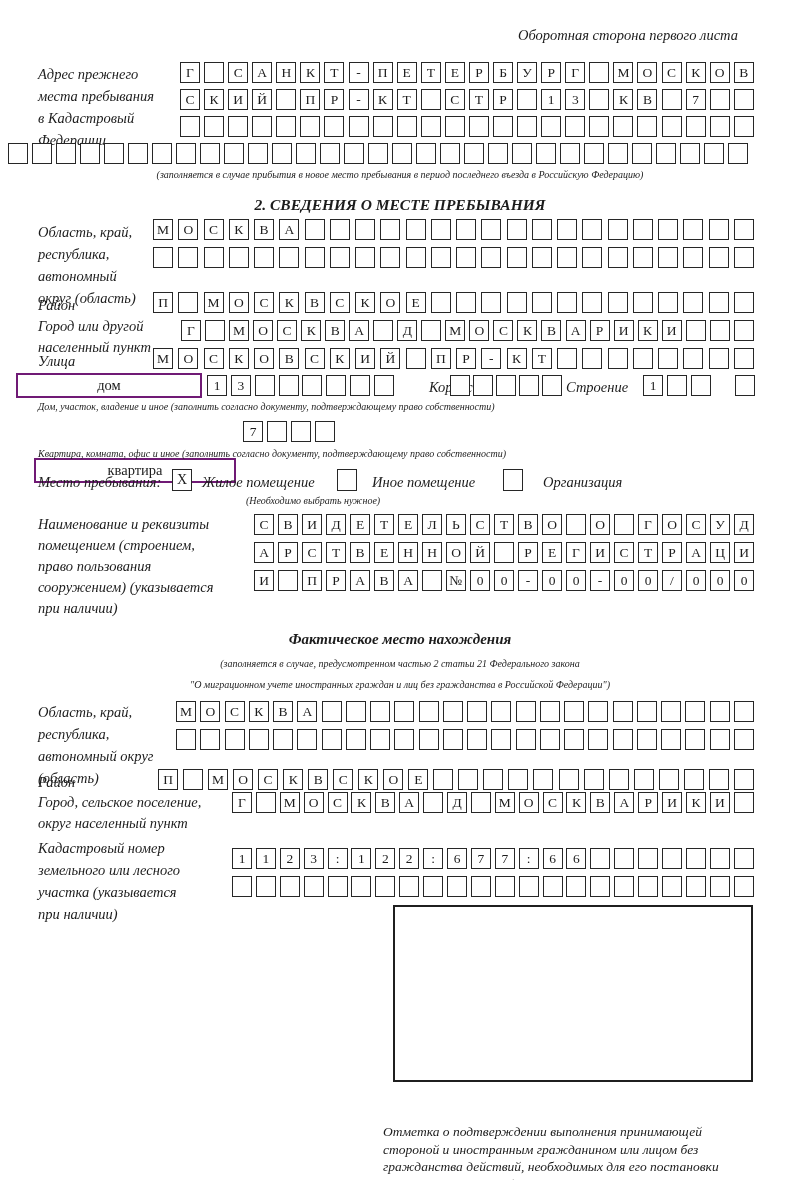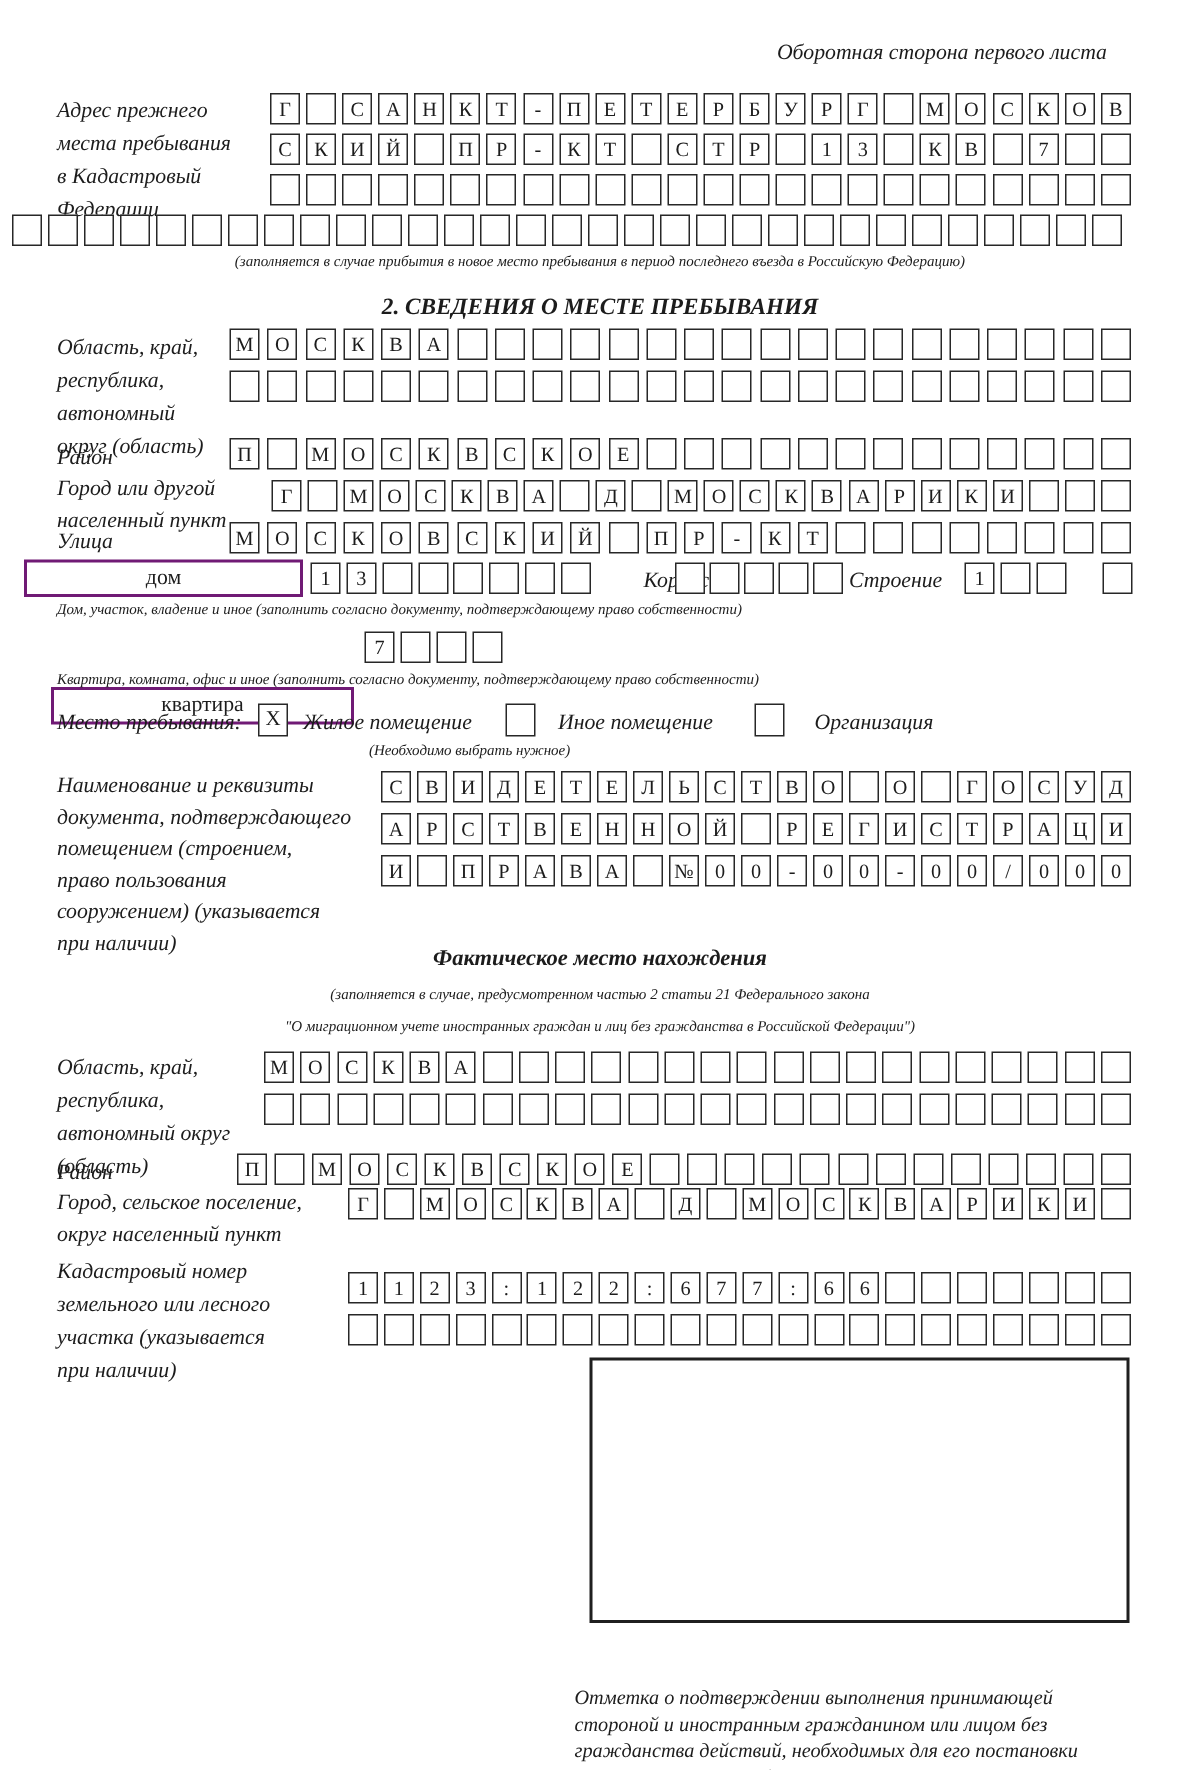--- a/index.html
+++ b/index.html
@@ -349,21 +349,20 @@
 <div class="chkbox" style="left:172px;top:469px;">X</div>
 <div class="abs lbl" style="left:202px;top:471px;">Жилое помещение</div>
 <div class="chkbox" style="left:337px;top:469px;"></div>
 <div class="abs lbl" style="left:372px;top:471px;">Иное помещение</div>
 <div class="chkbox" style="left:503px;top:469px;"></div>
 <div class="abs lbl" style="left:543px;top:471px;">Организация</div>
 <div class="abs note" style="left:246px;top:495px;">(Необходимо выбрать нужное)</div>
 
 <div class="abs lbl lh21" style="left:38px;top:514px;">
     <div>Наименование и реквизиты</div>
-    <div>документа, подтверждающего</div>
     <div>помещением (строением,</div>
     <div>право пользования</div>
     <div>сооружением) (указывается</div>
     <div>при наличии)</div>
   </div>
 <div class="cellrow" style="left:254px;top:514px;width:500px;">
     <span class="cell">С</span>
     <span class="cell">В</span>
     <span class="cell">И</span>
     <span class="cell">Д</span>

